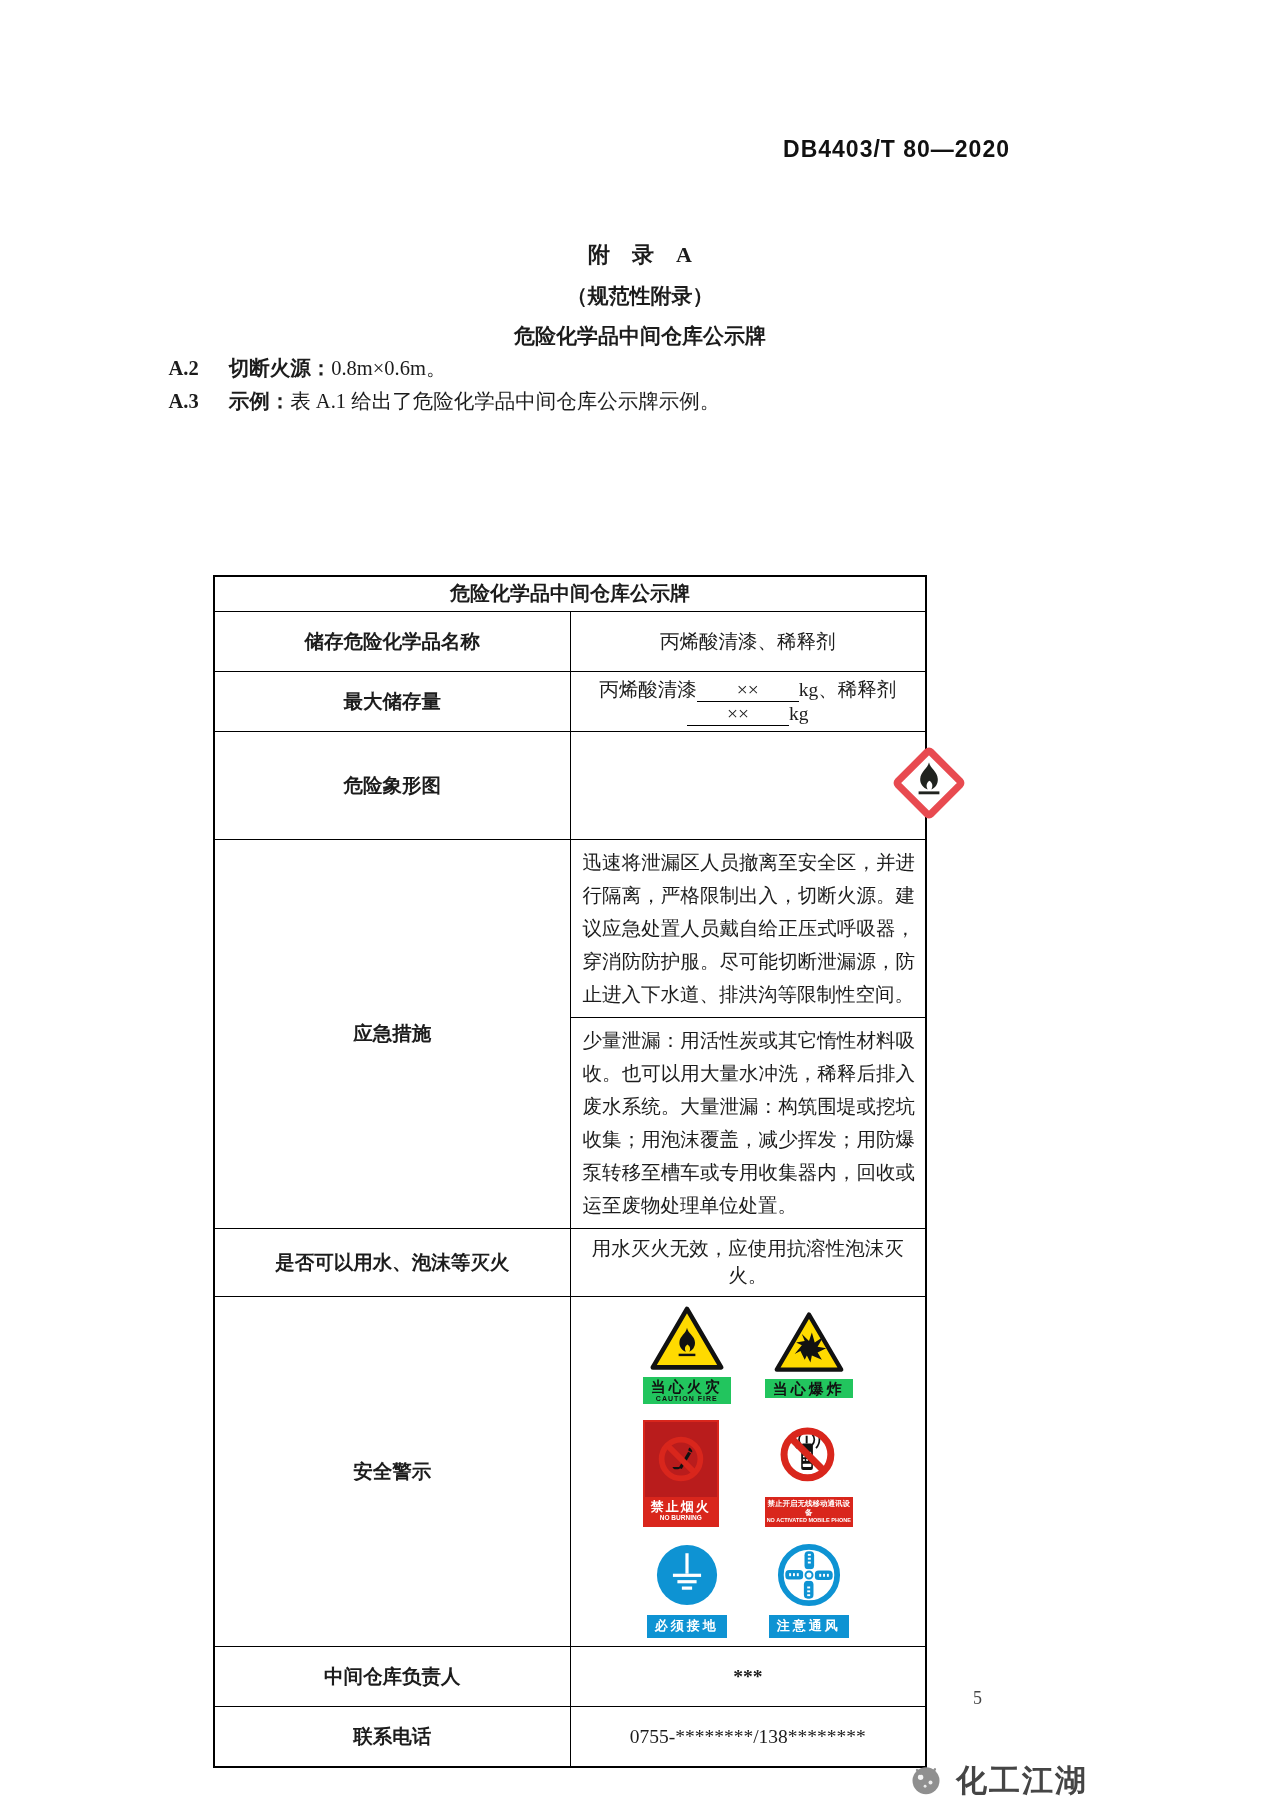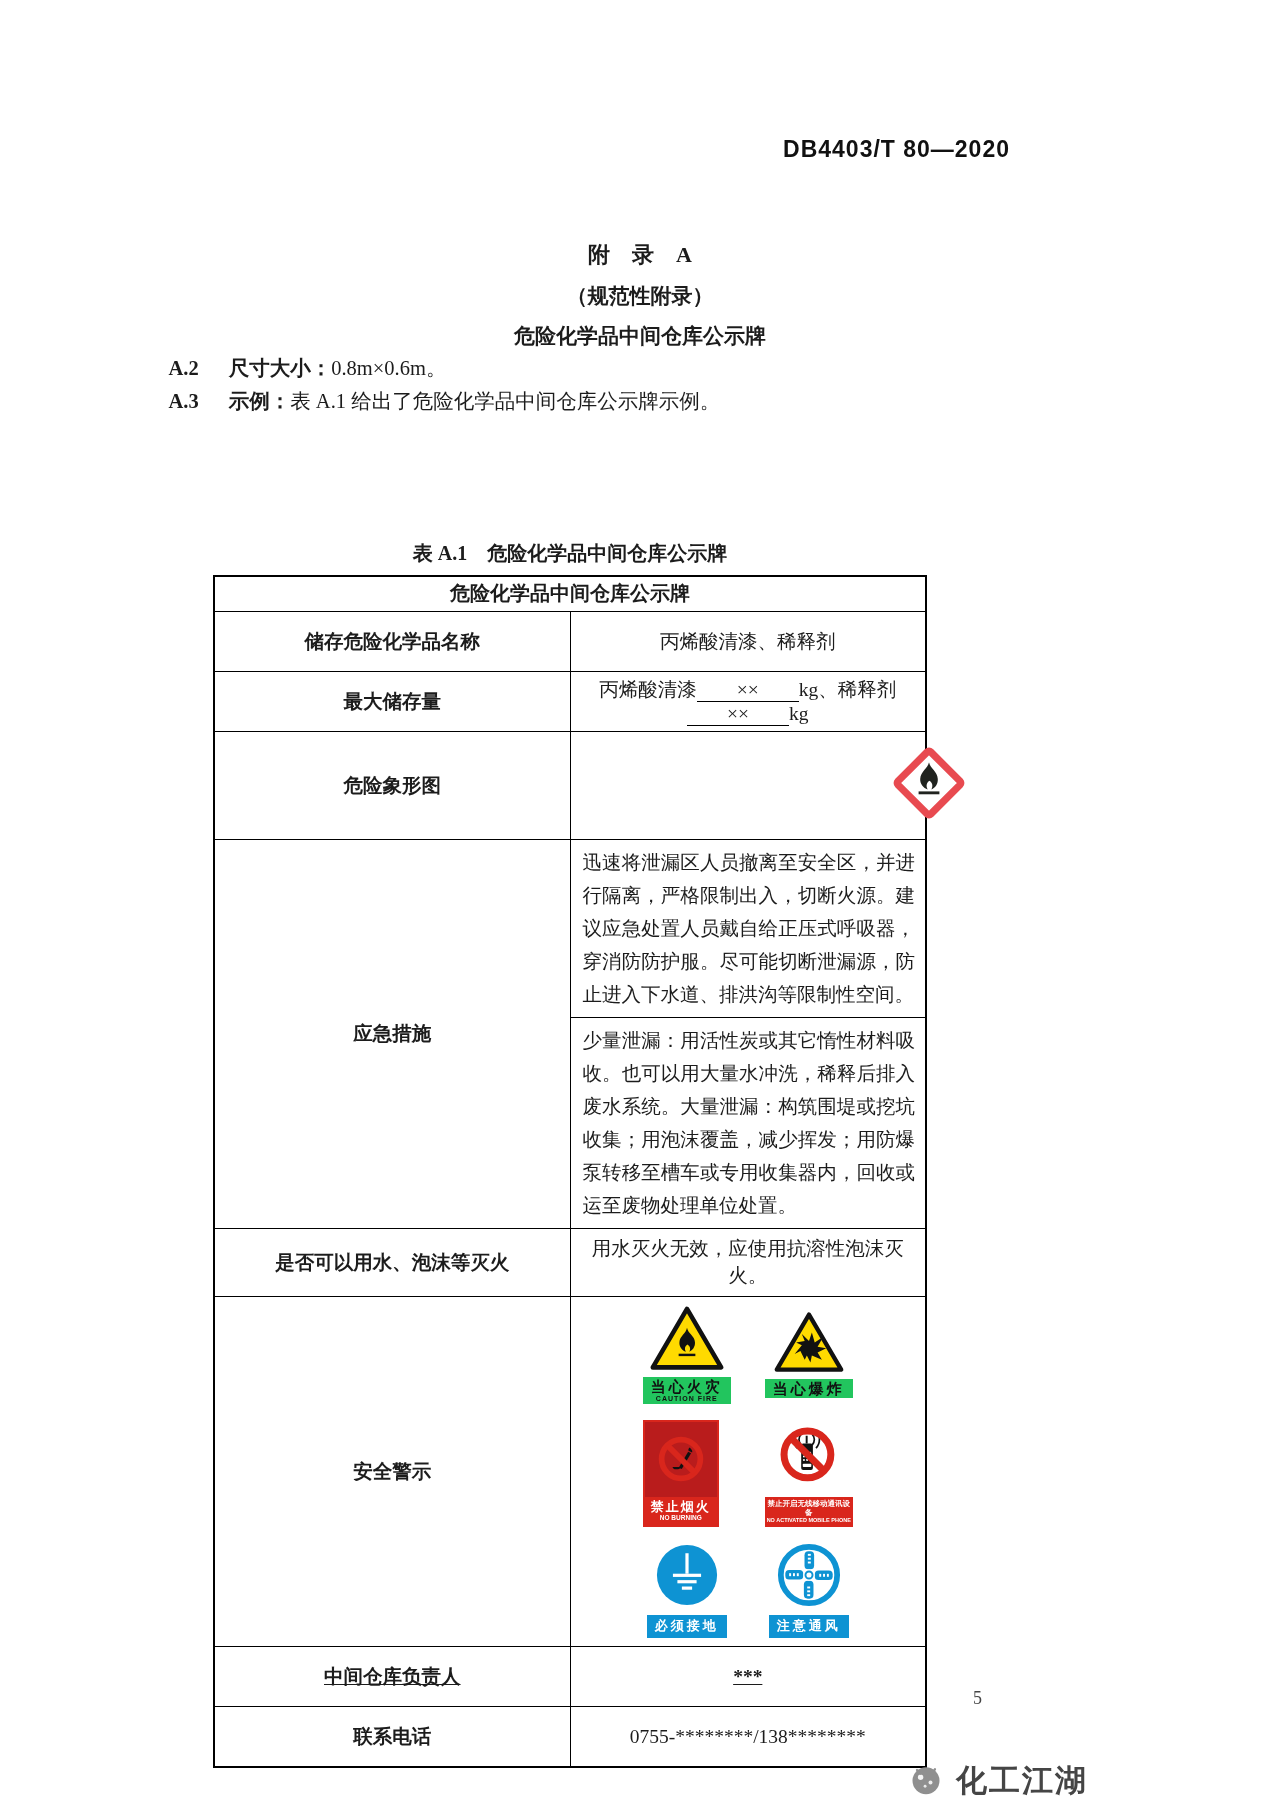--- a/index.html
+++ b/index.html
@@ -40,21 +40,21 @@
   td.lbl { width:192px; text-align:center; font-weight:bold; font-size:20px; padding:16px 6px; }
   td.val { text-align:center; padding:2px 8px; }
   tr.r-title td { height:35px; text-align:center; font-weight:bold; font-size:20px; }
   tr.r-name td { height:35px; }
   tr.r-max td { height:37px; }
   tr.r-picto td { height:108px; }
   tr.r-em1 td.txt { height:110px; }
   tr.r-em2 td.txt { height:132px; }
   tr.r-ext td { height:68px; }
   tr.r-warn td { height:338px; }
-  tr.r-mgr td { height:52px;text-decoration:underline; }
+  tr.r-mgr td { height:52px; }
   tr.r-phone td { height:55px;margin-left:32px; }
   td.txt { text-align:justify; padding:6px 10px 6px 12px; line-height:33px; font-size:19.5px; }
   .blank { display:inline-block; min-width:102px; border-bottom:1.5px solid #000;
     text-align:center; line-height:1.15; }
   .picto-wrap { margin-left:318px; width:80px; }
   
   .signs { display:grid; grid-template-columns:auto auto; column-gap:34px; row-gap:16px;
     justify-content:center; align-items:center; padding:8px 0; }
   .sign { display:flex; flex-direction:column; align-items:center; }
   .band-y { background:#22c55e; color:#111; font-weight:bold; text-align:center;
@@ -90,25 +90,24 @@
 
   <div class="doc-number">DB4403/T 80—2020</div>
 
   <div class="titles">
     <div class="t1">附　录　A</div>
     <div class="t2">（规范性附录）</div>
     <div class="t3">危险化学品中间仓库公示牌</div>
   </div>
 
   <div class="clauses">
-    <p class="single"><span class="clause-num">A.2</span><span class="clause-label">尺寸大小：</span><span>0.8m×0.6m。</span></p>
+    <p class="single"><span class="clause-num">A.2</span><span class="clause-label">切断火源：</span><span>0.8m×0.6m。</span></p>
     <p class="single"><span class="clause-num">A.3</span><span class="clause-label">示例：</span><span>表 A.1 给出了危险化学品中间仓库公示牌示例。</span></p>
   </div>
 
-  <div class="tbl-caption">表 A.1　危险化学品中间仓库公示牌</div>
 
   <table class="board">
     <tbody>
         <tr class="r-title">
       <td colspan="2">危险化学品中间仓库公示牌</td>
     </tr>
     <tr class="r-name">
       <td class="lbl">储存危险化学品名称</td>
       <td class="val">丙烯酸清漆、稀释剂</td>
     </tr>

